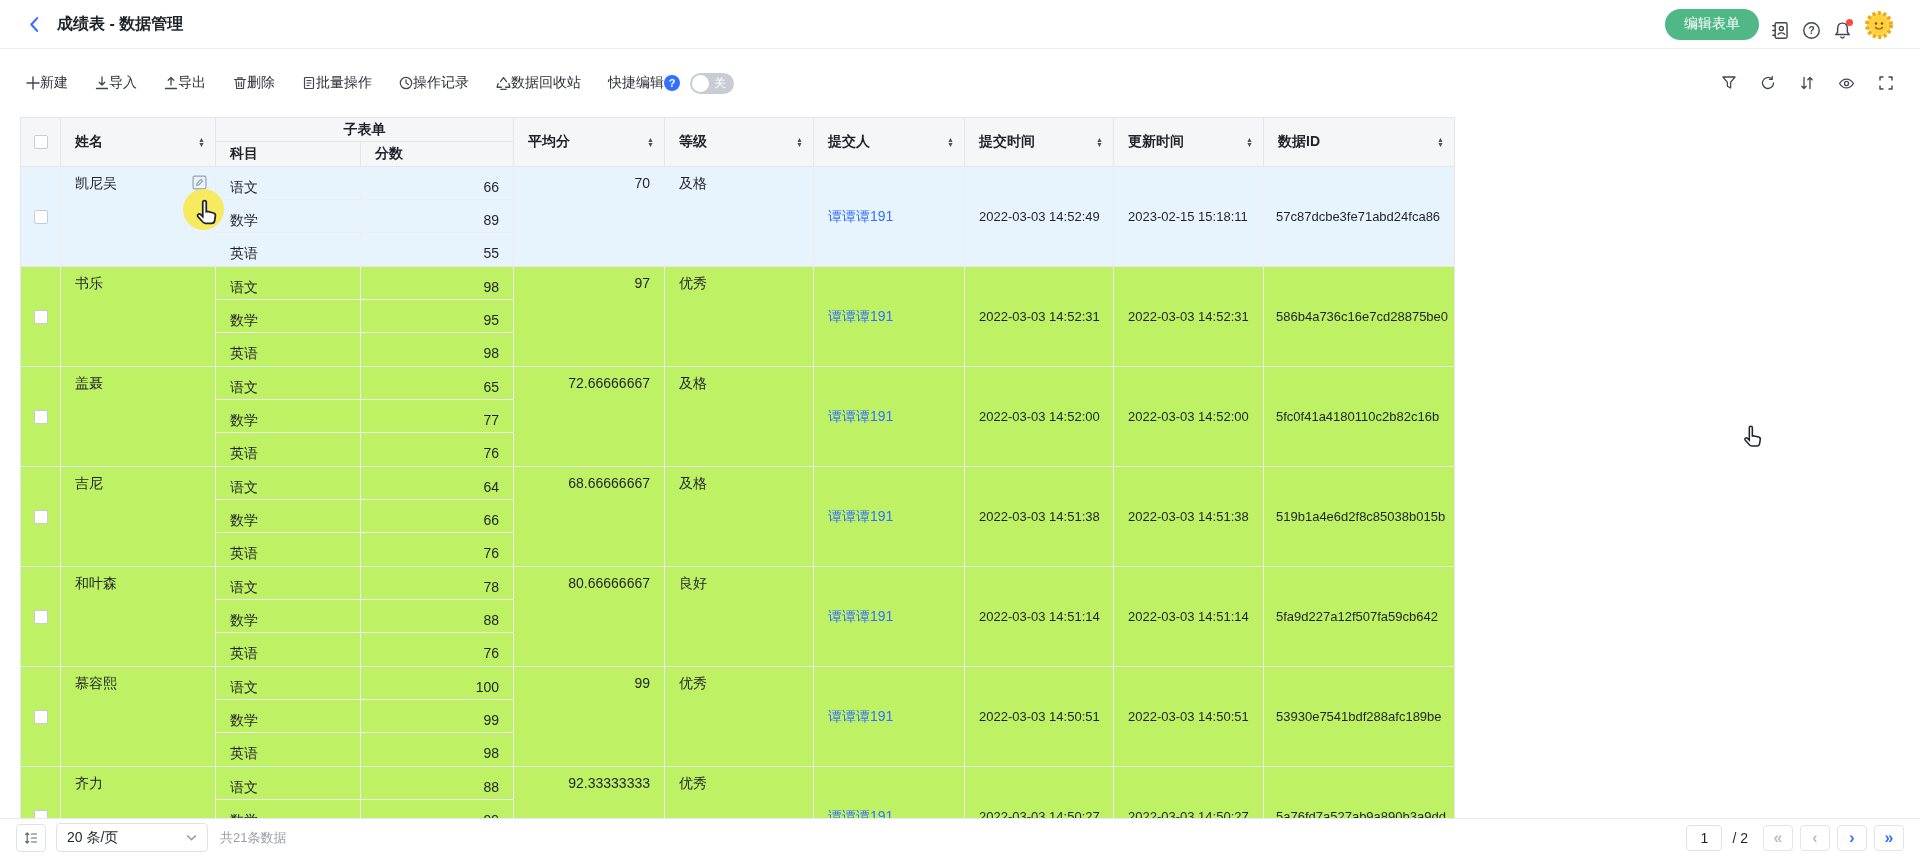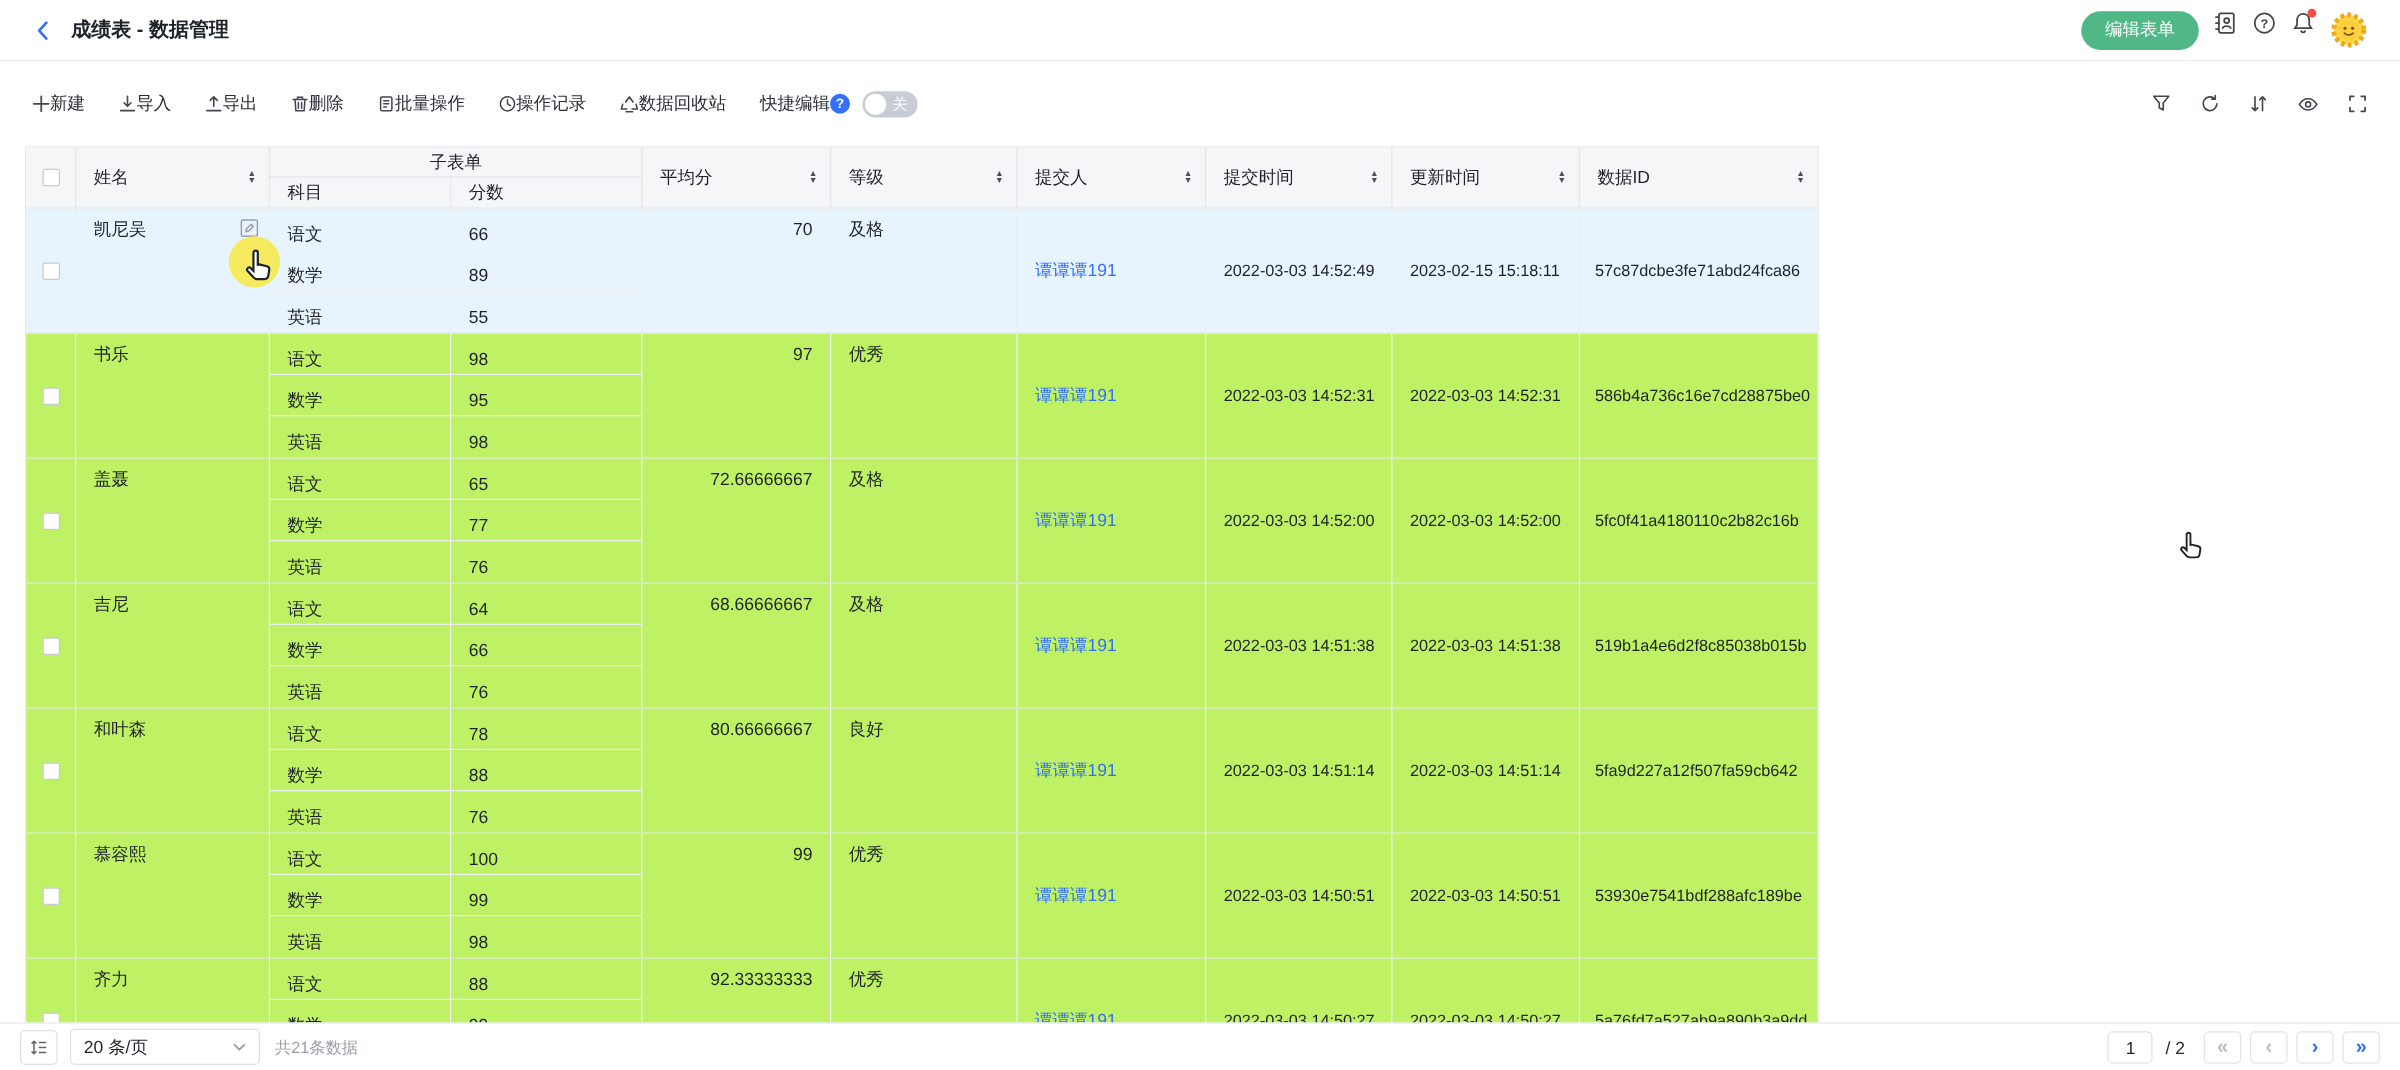--- a/index.html
+++ b/index.html
@@ -9,21 +9,21 @@
   *{box-sizing:border-box}
   html,body{margin:0;padding:0}
   body{width:1920px;height:856px;overflow:hidden;position:relative;background:#fff;
        font-family:"Liberation Sans","DejaVu Sans",sans-serif;color:var(--txt);font-size:14px}
   svg{display:block}
 
   
   .app-header{height:49px;border-bottom:1px solid var(--bd-light);display:flex;align-items:center;padding:16px 26px}
   .back{margin-right:14px;cursor:pointer}
   .title{font-size:16px;font-weight:700}
-  .hdr-right{margin-left:auto;display:flex;align-items:flex-start;gap:12px}
+  .hdr-right{margin-left:auto;display:flex;align-items:flex-end;gap:12px}
   .btn-green{background:var(--green);color:#fff;border:none;border-radius:16px;height:31px;
              padding:0 19px;font-size:14px;font-family:inherit;cursor:pointer}
   .hicon{color:var(--icon);cursor:pointer;position:relative}
   .bell-dot{position:absolute;right:-1px;top:-2px;width:7px;height:7px;border-radius:50%;background:#f54a45}
   .avatar{width:30px;height:30px;border-radius:50%;cursor:pointer}
 
   
   .toolbar{height:68px;display:flex;align-items:center;padding:0 26px}
   .tb-item{display:flex;align-items:center;gap:0;margin-right:27px;cursor:pointer;color:#2b2f36}
   .tb-item svg{stroke:var(--icon)}
@@ -33,21 +33,21 @@
   .toggle{width:44px;height:21px;border-radius:11px;background:#c8ccd4;position:relative;cursor:pointer;
           color:#fff;font-size:12px;display:flex;align-items:center;padding-left:24px}
   .knob{position:absolute;left:2px;top:2px;width:17px;height:17px;border-radius:50%;background:#fff}
   .tb-right{margin-left:auto;display:flex;align-items:center;gap:23px}
   .tb-right .hicon svg{stroke:var(--icon)}
 
   
   .table{position:absolute;left:20px;top:117px;width:1435px;border:1px solid var(--bd);border-bottom:none;
          --cols:40px 155px 145px 153px 151px 149px 151px 149px 150px 1fr}
   .thead{display:grid;grid-template-columns:var(--cols);grid-template-rows:24px 24px;background:#f5f6f7;
-         border-bottom:1px solid var(--bd);font-weight:400}
+         border-bottom:1px solid var(--bd);font-weight:700}
   .th{display:flex;align-items:center;justify-content:space-between;padding:0 10px 0 14px;border-right:1px solid var(--bd)}
   .h-check{grid-column:1;grid-row:1/3;justify-content:center;padding:0}
   .h-name{grid-column:2;grid-row:1/3}
   .h-group{grid-column:3/5;grid-row:1;justify-content:center;border-bottom:1px solid var(--bd);padding:0}
   .h-subject{grid-column:3;grid-row:2}
   .h-score{grid-column:4;grid-row:2}
   .h-avg{grid-column:5;grid-row:1/3}.h-grade{grid-column:6;grid-row:1/3}
   .h-sub{grid-column:7;grid-row:1/3}.h-st{grid-column:8;grid-row:1/3}
   .h-ut{grid-column:9;grid-row:1/3}.h-id{grid-column:10;grid-row:1/3;border-right:none}
   .sort{display:flex;flex-direction:column;align-items:center;cursor:pointer;margin-left:4px}
@@ -56,21 +56,21 @@
   .row-group{display:grid;grid-template-columns:var(--cols);border-bottom:1px solid var(--bd);background:#bef264}
   .row-group.hl{background:var(--hl)}
   .cell{border-right:1px solid var(--bd-light);min-height:99px}
   .row-group .cell:last-child{border-right:none}
   .c-check{display:flex;align-items:center;justify-content:center}
   .checkbox{width:14px;height:14px;border:1px solid #c6cbd4;border-radius:2px;background:#fff;cursor:pointer}
   .c-name{padding:0 8px 0 14px;line-height:33px;display:flex;justify-content:space-between;align-items:flex-start}
   .pencil{margin-top:8px;cursor:pointer}
   .subrow{height:33px;line-height:33px;padding:4px 14px;border-bottom:1px solid var(--bd-light);white-space:nowrap}
   .c-sub .subrow:last-child,.c-score .subrow:last-child{border-bottom:none}
-  .subrow.num{text-align:left}
+  .subrow.num{text-align:right}
   .c-avg{text-align:right;padding-right:14px;line-height:33px}
   .c-grade{padding-left:14px;line-height:33px}
   .c-mid{display:flex;align-items:center;padding-left:14px}
   .link{color:var(--link);cursor:pointer}
   .time{font-size:13px}
   .idtext{font-size:13px;padding-left:12px}
 
   
   .bottombar{position:absolute;left:0;right:0;bottom:0;height:38px;background:#fff;border-top:1px solid #e8eaed;
              display:flex;align-items:center;padding:0 16px;z-index:6}

